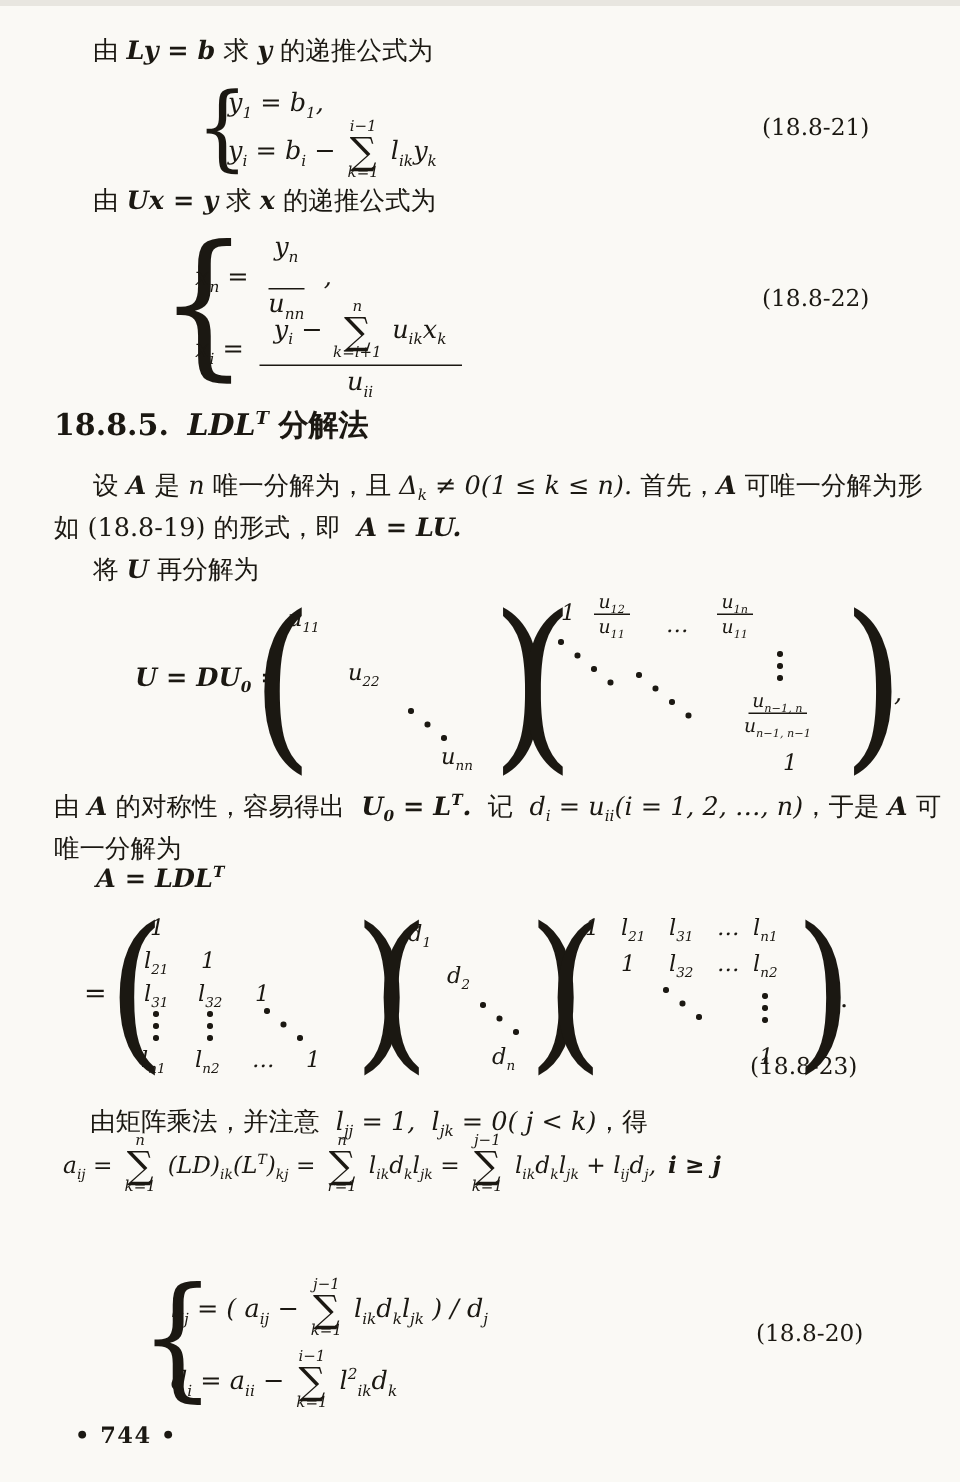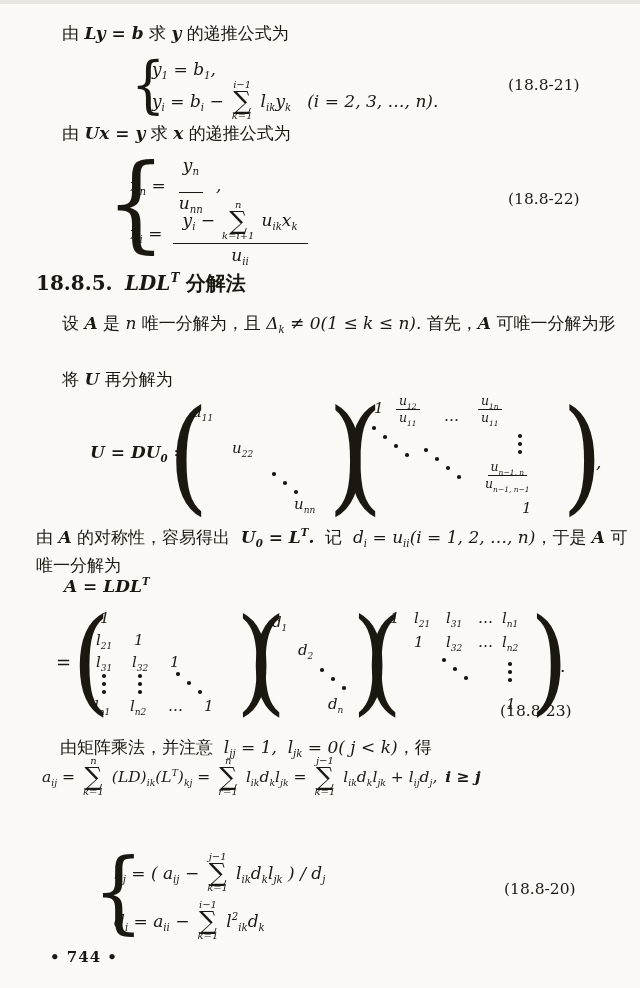--- a/index.html
+++ b/index.html
@@ -50,21 +50,20 @@
   <span class="brace" style="left:131px;top:50px;font-size:54px;transform:scaleY(1.15)">{</span>
   <div class="line it" style="left:152px;top:55px">y<sub>1</sub> = b<sub>1</sub>,</div>
   <div class="line flex" style="left:152px;top:76px">
     <span class="it">y<sub>i</sub> = b<sub>i</sub> −</span>
     <span class="sum">
       <span class="lim">i−1</span>
       <span class="sig">∑</span>
       <span class="lim">k=1</span>
     </span>
     <span class="it">l<sub>ik</sub>y<sub>k</sub></span>
-    <span class="it" style="margin-left:12px">(i = 2, 3, …, n).</span>
   </div>
   <span class="eqnum" style="left:508px;top:72px">(18.8-21)</span>
 
   <div class="line" style="left:62px;top:118px"><span class="seg rm">由 </span><span class="seg bi">Ux = y</span><span class="seg rm"> 求 </span><span class="seg bi">x</span><span class="seg rm"> 的递推公式为</span></div>
 
   <span class="brace" style="left:106px;top:147px;font-size:94px;transform:scaleY(1.12)">{</span>
   <div class="line flex" style="left:130px;top:152px">
     <span class="it">x<sub>n</sub> =</span>
     <span class="frac">
       <span class="fn it">y<sub>n</sub></span>
@@ -89,20 +88,21 @@
   </div>
   <span class="eqnum" style="left:508px;top:186px">(18.8-22)</span>
 
   <div class="line" style="left:36px;top:266px;font-size:20px">
     <span class="b">18.8.5.</span>
     <span class="bi" style="margin-left:6px">LDL<sup>T</sup></span>
     <span class="b"> 分解法</span>
   </div>
 
   <div class="line" style="left:62px;top:308px"><span class="seg rm">设 </span><span class="seg bi">A</span><span class="seg rm"> 是 </span><span class="seg it">n</span><span class="seg rm"> 唯一分解为，且 </span><span class="seg it">Δ<sub>k</sub> ≠ 0(1 ≤ k ≤ n).</span><span class="seg rm"> 首先，</span><span class="seg bi">A</span><span class="seg rm"> 可唯一分解为形</span></div>
+  <div class="line" style="left:36px;top:336px"><span class="seg rm">如 (18.8-19) 的形式，即  </span><span class="seg bi">A = LU.</span></div>
   <div class="line" style="left:62px;top:364px"><span class="seg rm">将 </span><span class="seg bi">U</span><span class="seg rm"> 再分解为</span></div>
 
   <div class="line bi" style="left:90px;top:438px;font-size:17px">U = DU<sub>0</sub> =</div>
   <span class="paren" style="left:168px;top:390px;font-size:104px;transform:scaleY(1.18)">(</span>
   <div class="mxbox" style="left:190px;top:396px;width:144px;height:122px">
     <span class="me" style="left:2px;top:4px">u<sub>11</sub></span>
     <span class="me" style="left:42px;top:40px">u<sub>22</sub></span>
     <span class="ddots d3" style="left:82px;top:72px">
         <i></i>
         <i></i>
@@ -133,21 +133,21 @@
         <i></i>
         <i></i>
         <i></i>
         <i></i>
       </span>
     <span class="vdots" style="left:152px;top:36px">
         <i></i>
         <i></i>
         <i></i>
       </span>
-    <span class="mfrac" style="left:116px;top:62px">
+    <span class="mfrac" style="left:127px;top:62px">
       <span class="fn">u<sub>n−1, n</sub></span>
       <span class="fd">u<sub>n−1, n−1</sub></span>
     </span>
     <span class="me" style="left:156px;top:102px">1</span>
   </div>
   <span class="paren" style="left:562px;top:390px;font-size:104px;transform:scaleY(1.18)">)</span>
   <span class="line it" style="left:596px;top:448px">,</span>
 
   <div class="line" style="left:36px;top:522px"><span class="seg rm">由 </span><span class="seg bi">A</span><span class="seg rm"> 的对称性，容易得出  </span><span class="seg bi">U<sub>0</sub> = L<sup>T</sup>.</span><span class="seg rm">  记  </span><span class="seg it">d<sub>i</sub> = u<sub>ii</sub>(i = 1, 2, …, n)</span><span class="seg rm">，于是 </span><span class="seg bi">A</span><span class="seg rm"> 可</span></div>
   <div class="line" style="left:36px;top:550px"><span class="seg rm">唯一分解为</span></div>

